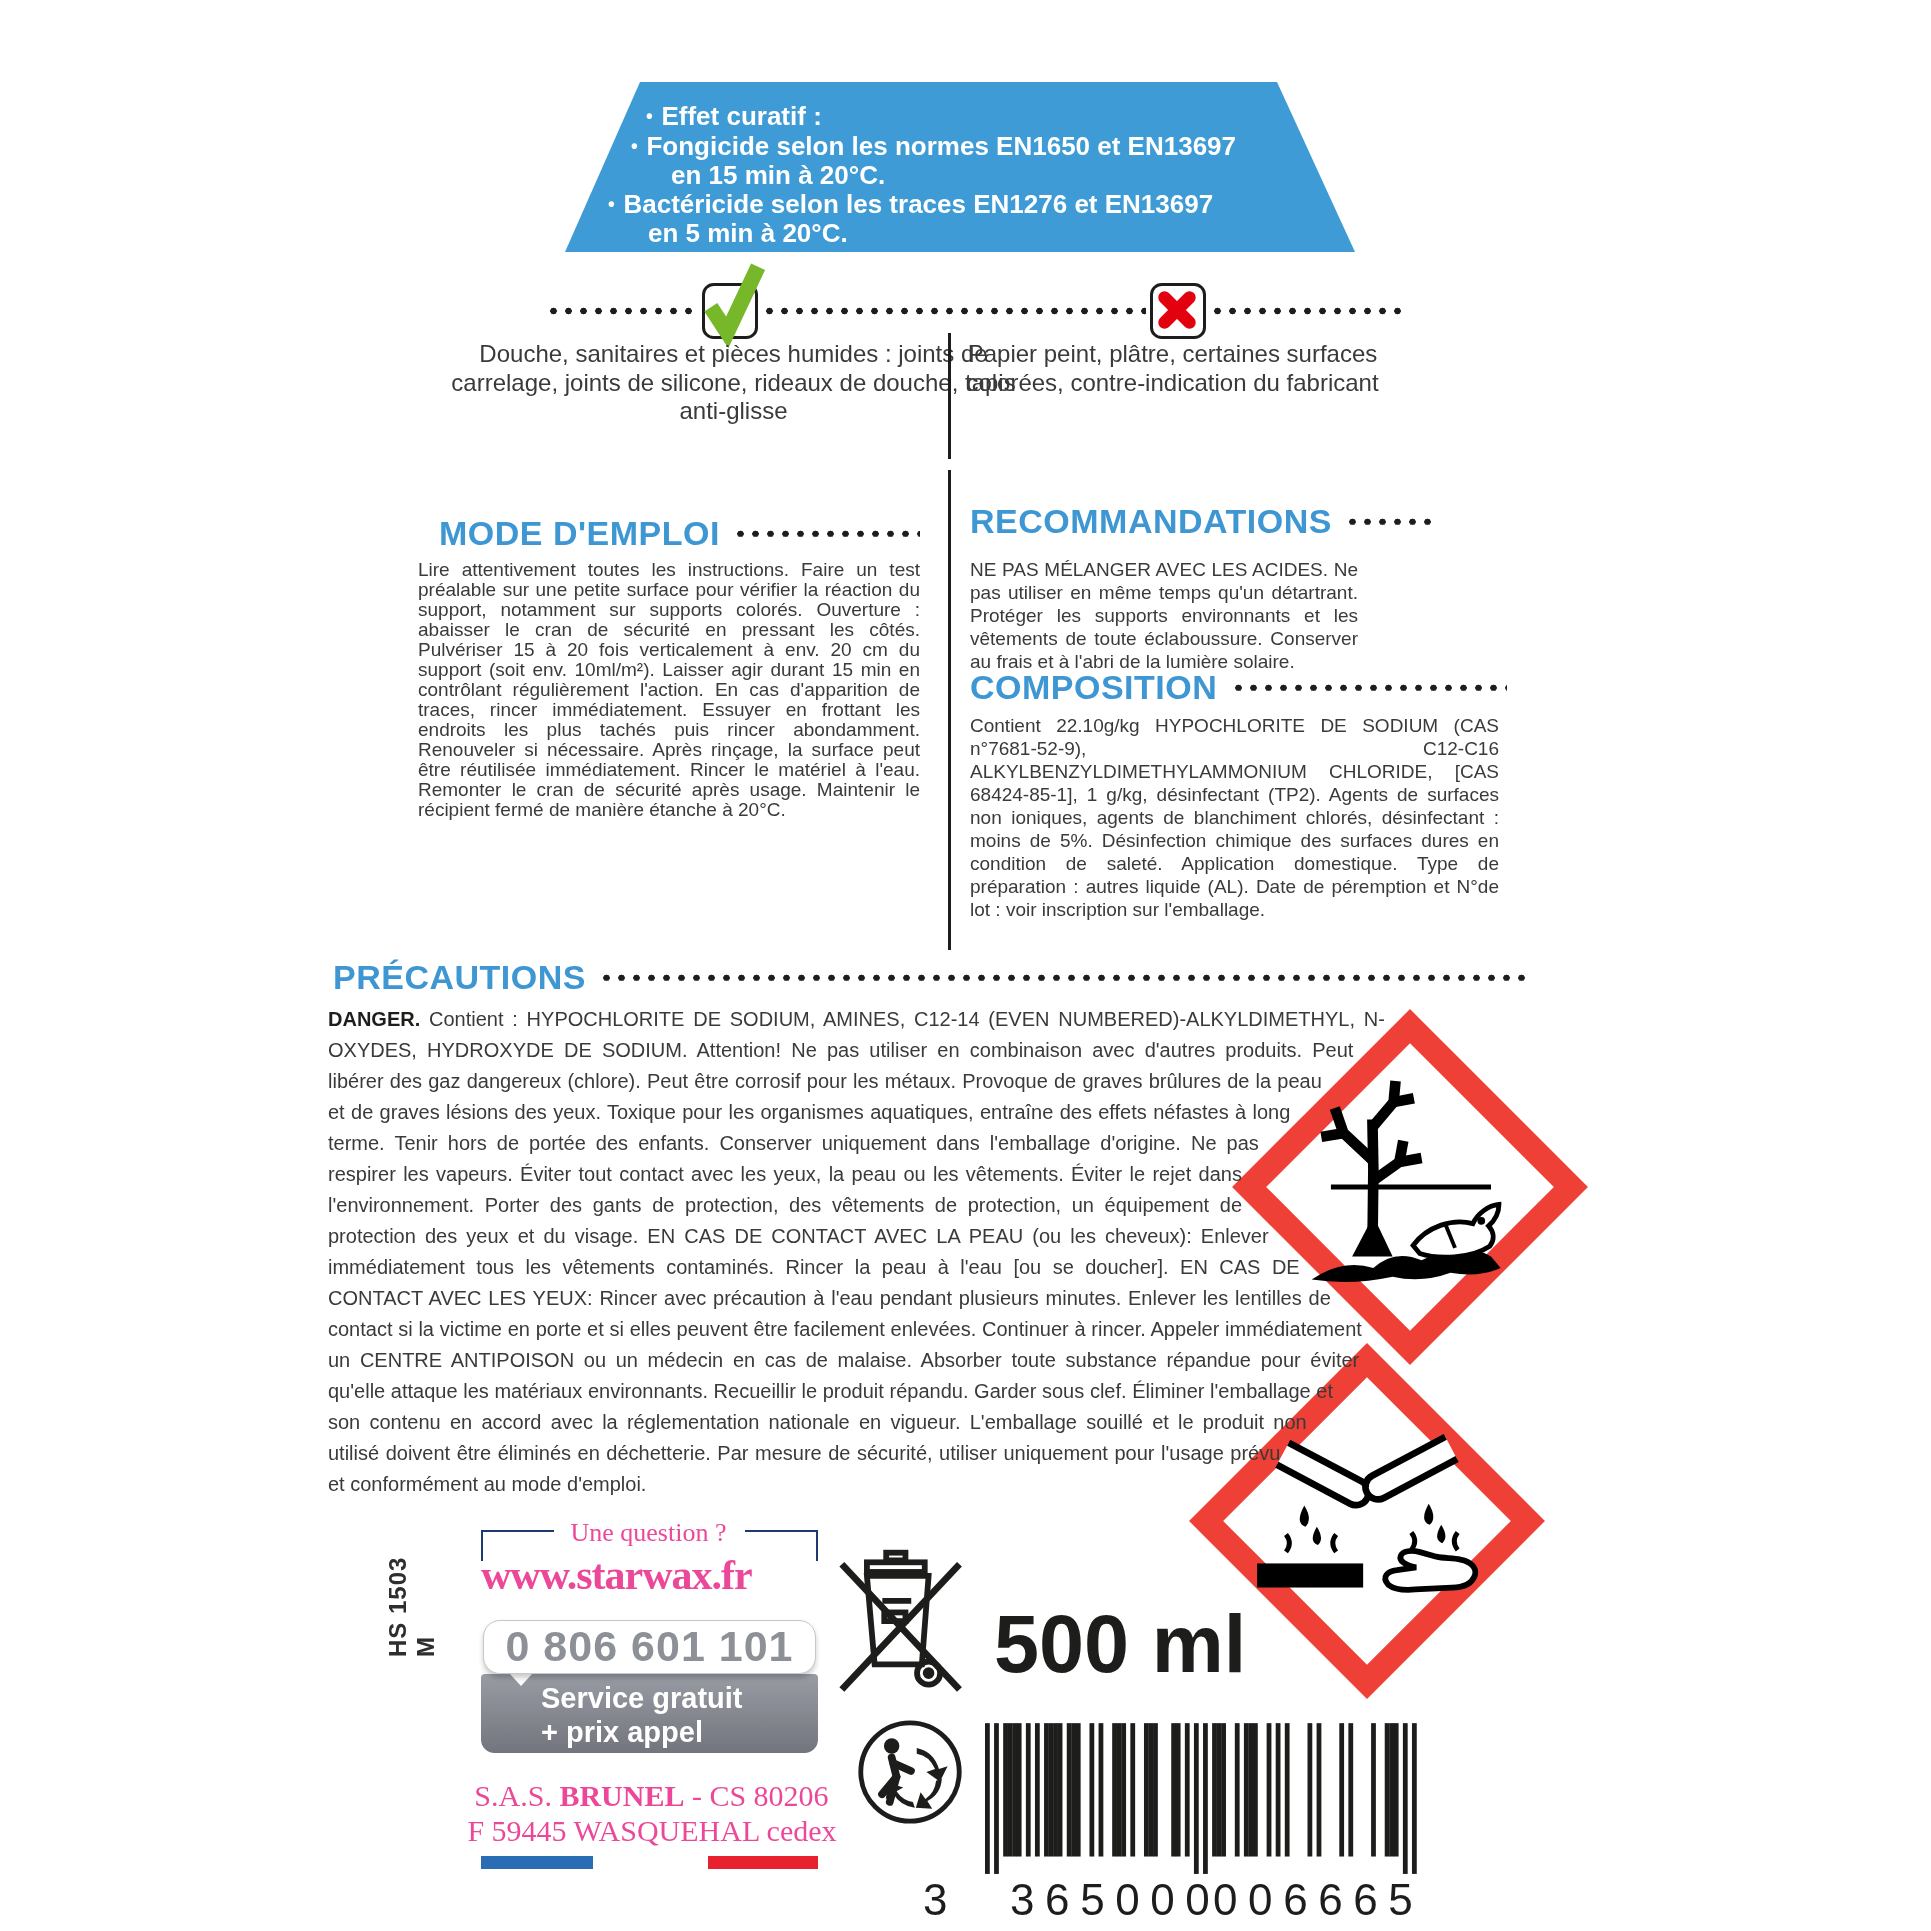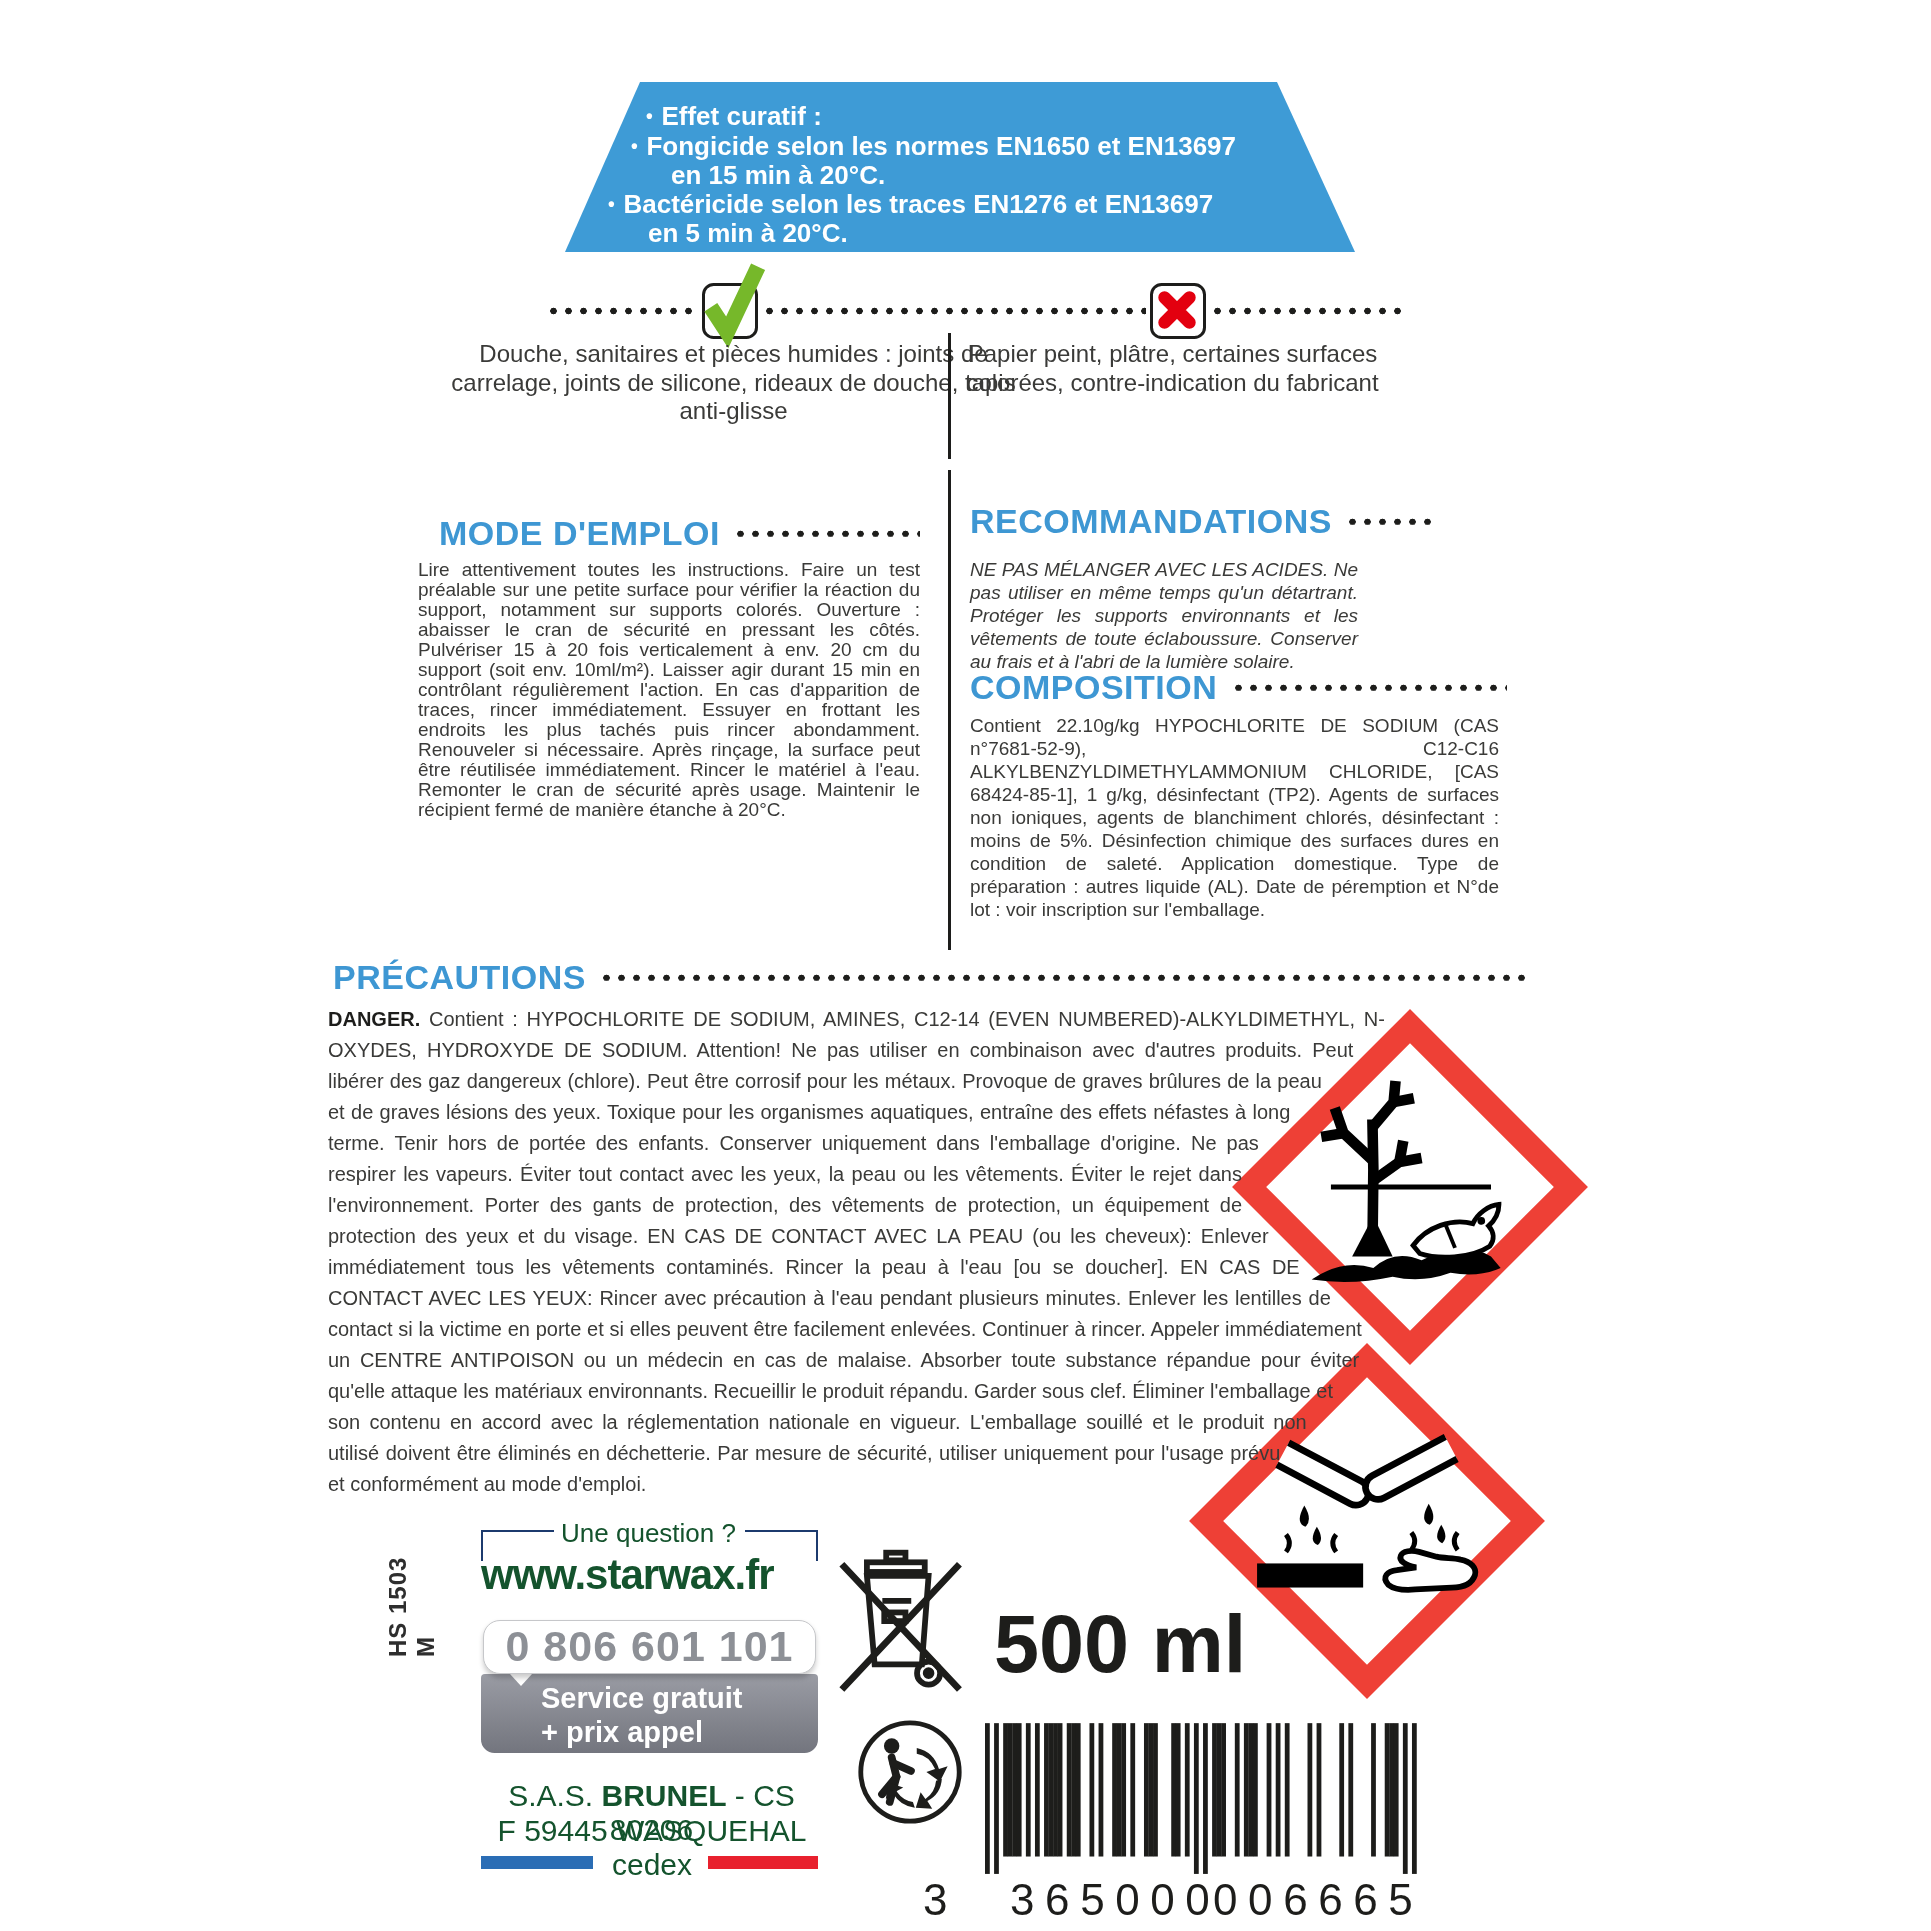--- a/index.html
+++ b/index.html
@@ -32,33 +32,33 @@
   .use-right{left:931px;top:340px;width:483px;}
   .vdiv{width:2.9px;background:#1d1d1b;}
 
   
   .sec-head{display:flex;align-items:center;}
   .sec-title{color:#3E97D3;font-weight:bold;font-size:34px;letter-spacing:0.5px;white-space:nowrap;}
   .sec-head .dots{flex:1;margin-left:13.5px;}
 
   .body-txt{text-align:justify;color:#3a3a38;}
   .mode-body{left:418px;top:560px;width:502px;font-size:19px;line-height:20px;}
-  .reco-body{left:970px;top:558px;width:388px;font-size:19px;line-height:23px;font-style:italic;}
+  .reco-body{left:970px;top:558px;width:388px;font-size:19px;line-height:23px;}
   .comp-body{left:970px;top:714px;width:529px;font-size:19px;line-height:23px;overflow-wrap:break-word;}
   .prec-body{left:328px;top:1004px;width:1247px;font-size:20px;line-height:31px;}
   .prec-body strong{color:#1d1d1b;}
 
   
   .hazards{float:right;width:333px;height:690px;
            shape-outside:polygon(333px 0px,174px 19.3px,9.7px 181px,169px 340px,135px 372px,0px 531px,135px 690px,333px 690px);
            shape-margin:13.5px;}
   .hazards svg{display:block;overflow:visible;}
 
   
-  .navy{color:#14532d;}
+  .navy{color:#ec4899;font-family:Liberation Serif, serif;}
   .hs-code{left:384px;top:1531px;height:126px;writing-mode:vertical-rl;transform:rotate(180deg);
            font-size:24px;font-weight:bold;color:#2e2e2e;letter-spacing:1px;}
   .q-bracket{width:71px;height:29px;}
   .q-bl{left:481px;top:1530px;border-top:2.9px solid #1C3A6D;border-left:2.9px solid #1C3A6D;}
   .q-br{left:745px;top:1530px;border-top:2.9px solid #1C3A6D;border-right:2.9px solid #1C3A6D;}
   .q-text{left:552px;top:1518px;width:193px;text-align:center;font-size:26px;}
   .website{left:481px;top:1551px;width:338px;text-align:left;font-size:42px;font-weight:bold;letter-spacing:-1px;}
   .phone-box{left:483px;top:1620px;width:333px;height:54px;background:#fff;border:1.9px solid #c6c7ca;
              border-radius:17px;box-shadow:0 3.9px 4.8px rgba(0,0,0,.2);text-align:center;line-height:50px;
              font-size:43px;font-weight:bold;color:#8d9096;letter-spacing:1px;box-sizing:border-box;z-index:2;}

